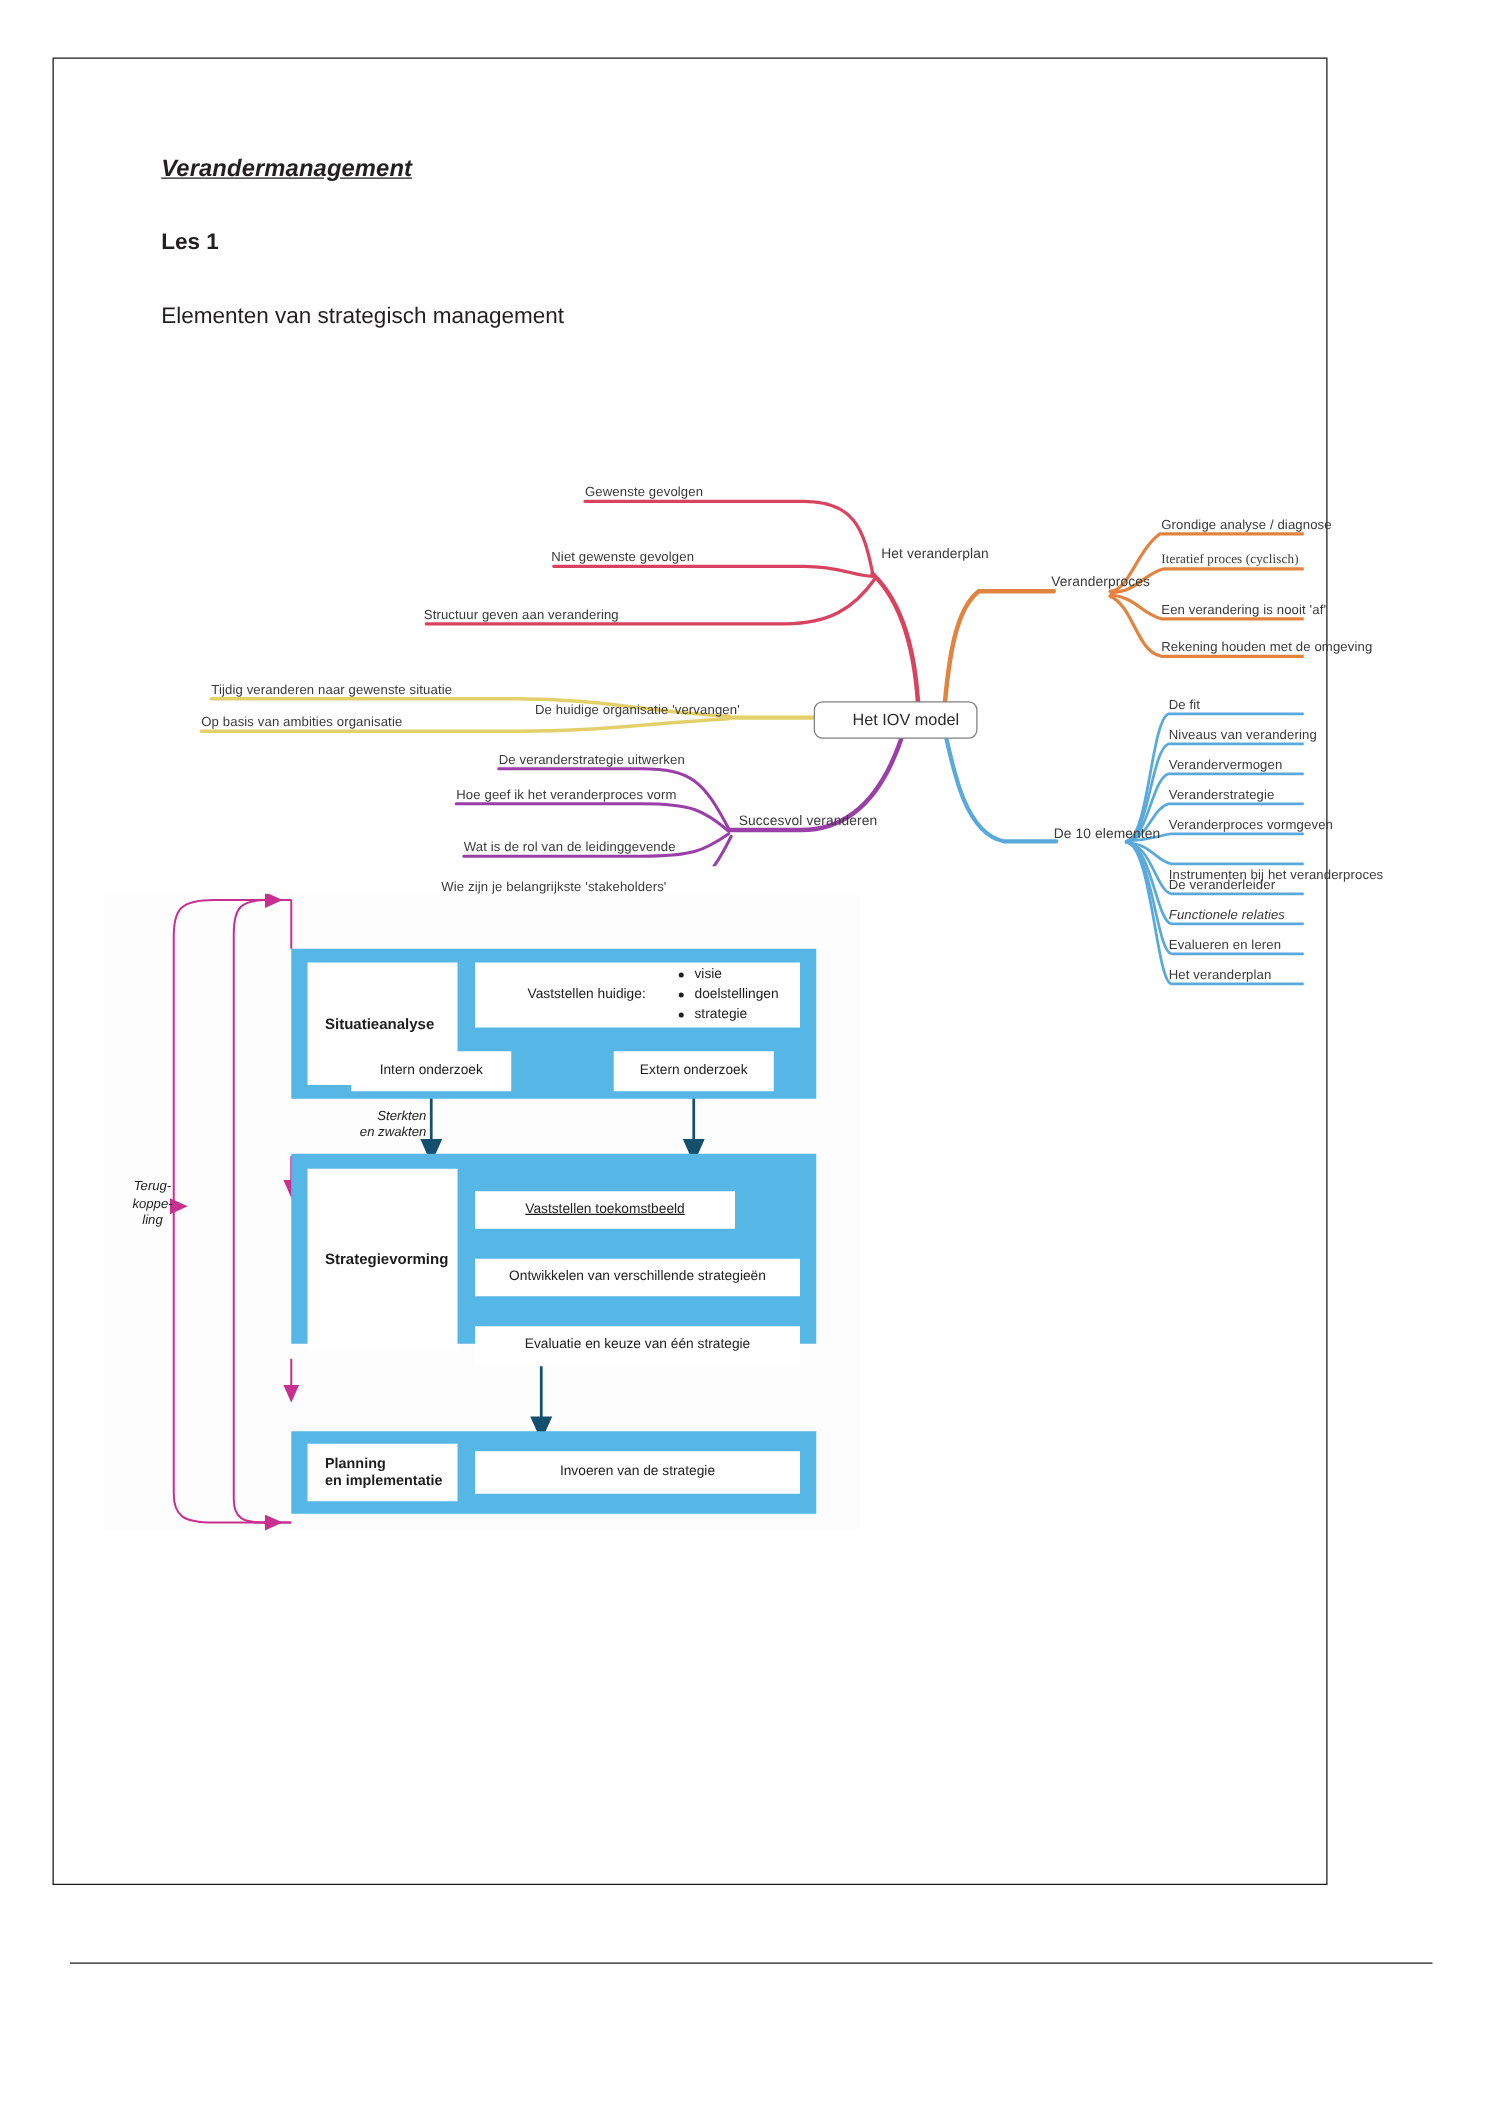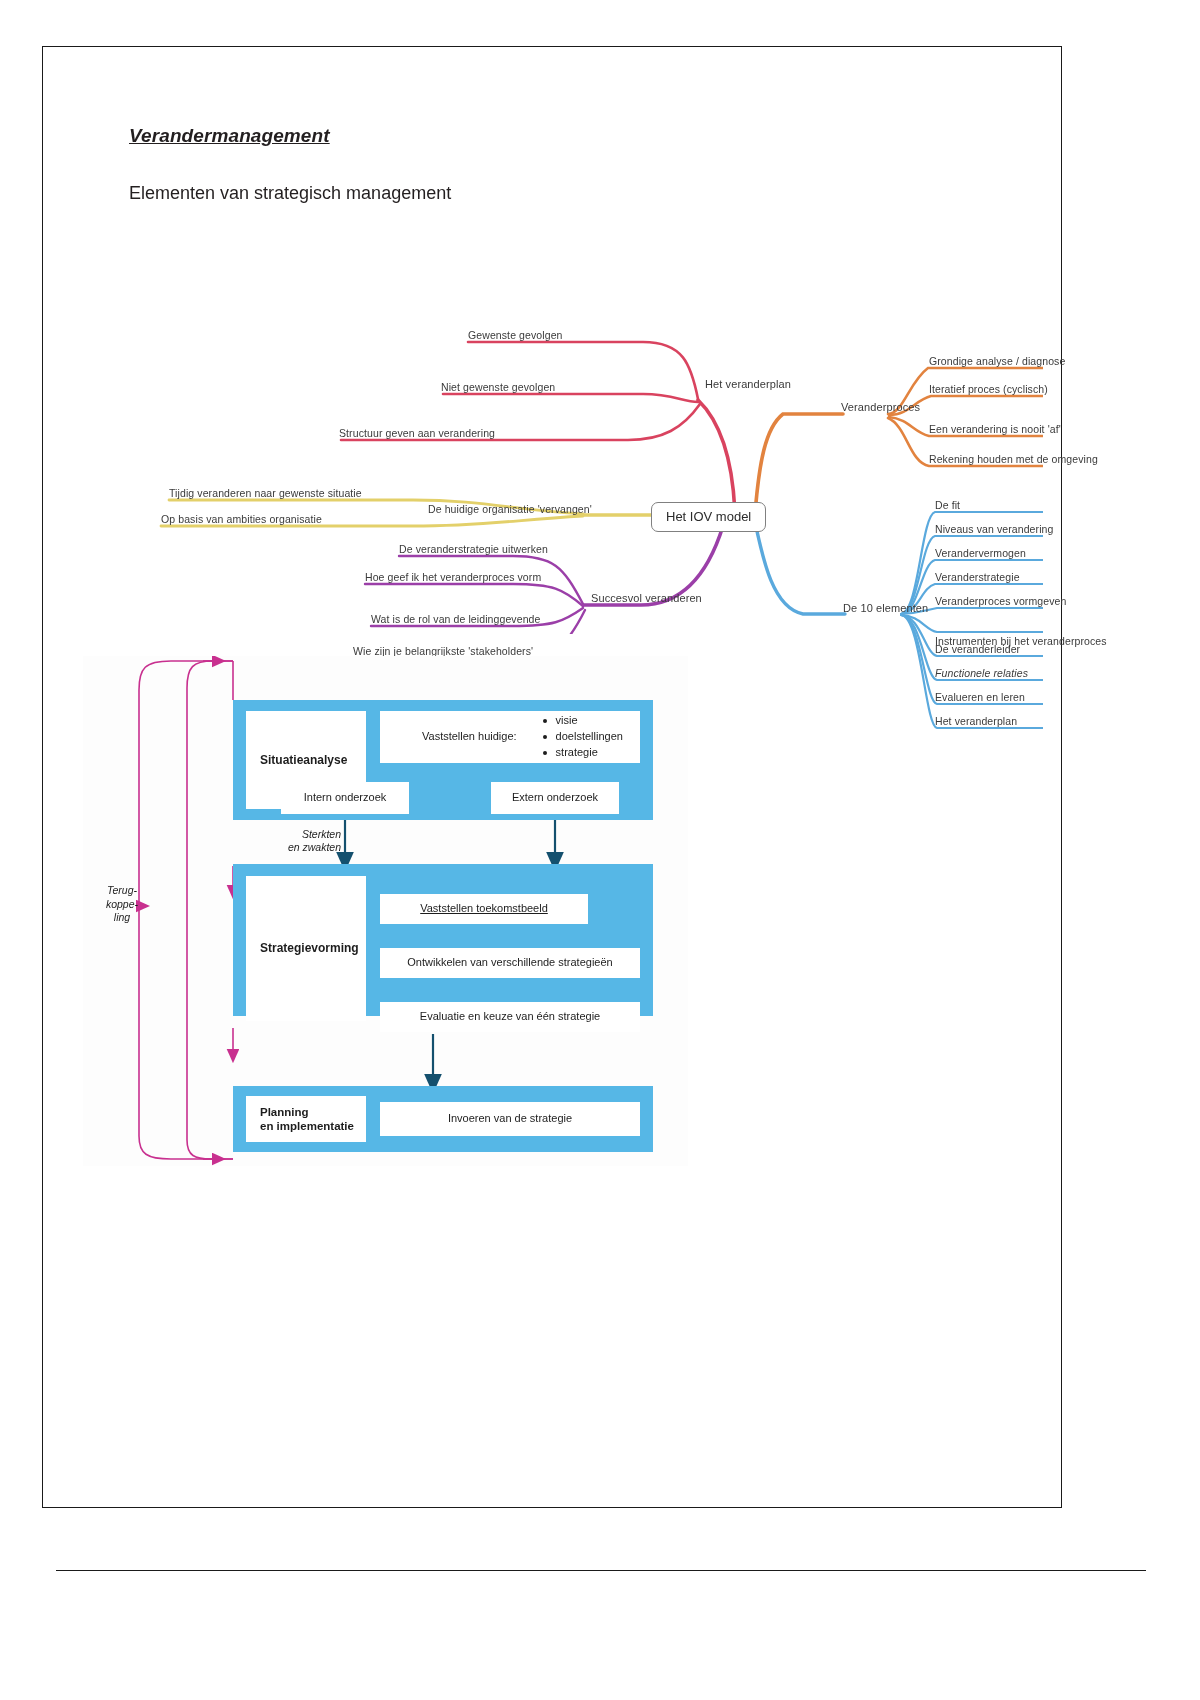--- a/index.html
+++ b/index.html
@@ -48,21 +48,21 @@
     letter-spacing:.1px;
     line-height:1;
   }
   .mm-center{
     position:absolute;
     border:1px solid #808080;
     border-radius:7px;
     background:#fff;
     font-size:13px;
     color:#2b2b2b;
-    padding:7px 14px 8px 14px;
+    padding:7px 14px 8px 30px;
     white-space:nowrap;
     line-height:1;
   }
   .mm-italic{font-style:italic;}
 
   
   .flow{
     position:relative;
     width:605px;height:510px;
     margin-left:-46px;margin-top:22px;
@@ -111,20 +111,21 @@
     line-height:1.3;text-align:center;white-space:nowrap;
   }
 </style>
 </head>
 <body>
 
 <div class="page-sheet">
   <div class="doc-body">
 
     <h1 class="h-title">Verandermanagement </h1>
+    <h2 class="h-les">Les 1</h2>
     <h3 class="h-sub">Elementen van strategisch management</h3>
 
     <div class="mindmap">
       <svg width="960" height="420" viewBox="0 0 960 420">
 
         <g fill="none" stroke="#d9435f" stroke-linecap="round">
           <path d="M615 185 C 608 150, 600 128, 560 128 L 385 128" stroke-width="2.6"></path>
           <path d="M615 188 C 600 188, 590 180, 560 180 L 360 180" stroke-width="2.6"></path>
           <path d="M617 190 C 600 214, 580 226, 545 226 L 258 226" stroke-width="2.6"></path>
           <path d="M615 186 C 640 210, 650 250, 652 300" stroke-width="3.6"></path>
@@ -175,21 +176,21 @@
       <div class="mm-label" style="left:345px;top:290px;">De huidige organisatie 'vervangen'</div>
 
       <div class="mm-label" style="left:316px;top:330px;">De veranderstrategie uitwerken</div>
       <div class="mm-label" style="left:282px;top:358px;">Hoe geef ik het veranderproces vorm</div>
       <div class="mm-label" style="left:288px;top:400px;">Wat is de rol van de leidinggevende</div>
       <div class="mm-label" style="left:270px;top:432px;">Wie zijn je belangrijkste 'stakeholders'</div>
       <div class="mm-label" style="left:508px;top:379px;font-size:11px;">Succesvol veranderen</div>
 
       <div class="mm-label" style="left:758px;top:188px;font-size:11px;">Veranderproces</div>
       <div class="mm-label" style="left:846px;top:142px;">Grondige analyse / diagnose</div>
-      <div class="mm-label" style="left:846px;top:170px;">Iteratief proces (cyclisch)</div>
+      <div class="mm-label" style="left:846px;top:170px;font-family:Liberation Serif, serif;">Iteratief proces (cyclisch)</div>
       <div class="mm-label" style="left:846px;top:210px;">Een verandering is nooit 'af'</div>
       <div class="mm-label" style="left:846px;top:240px;">Rekening houden met de omgeving</div>
 
       <div class="mm-label" style="left:760px;top:389px;font-size:11px;">De 10 elementen</div>
       <div class="mm-label" style="left:852px;top:286px;">De fit</div>
       <div class="mm-label" style="left:852px;top:310px;">Niveaus van verandering</div>
       <div class="mm-label" style="left:852px;top:334px;">Verandervermogen</div>
       <div class="mm-label" style="left:852px;top:358px;">Veranderstrategie</div>
       <div class="mm-label" style="left:852px;top:382px;">Veranderproces vormgeven</div>
       <div class="mm-label" style="left:852px;top:406px;margin-top:16px;">Instrumenten bij het veranderproces</div>

